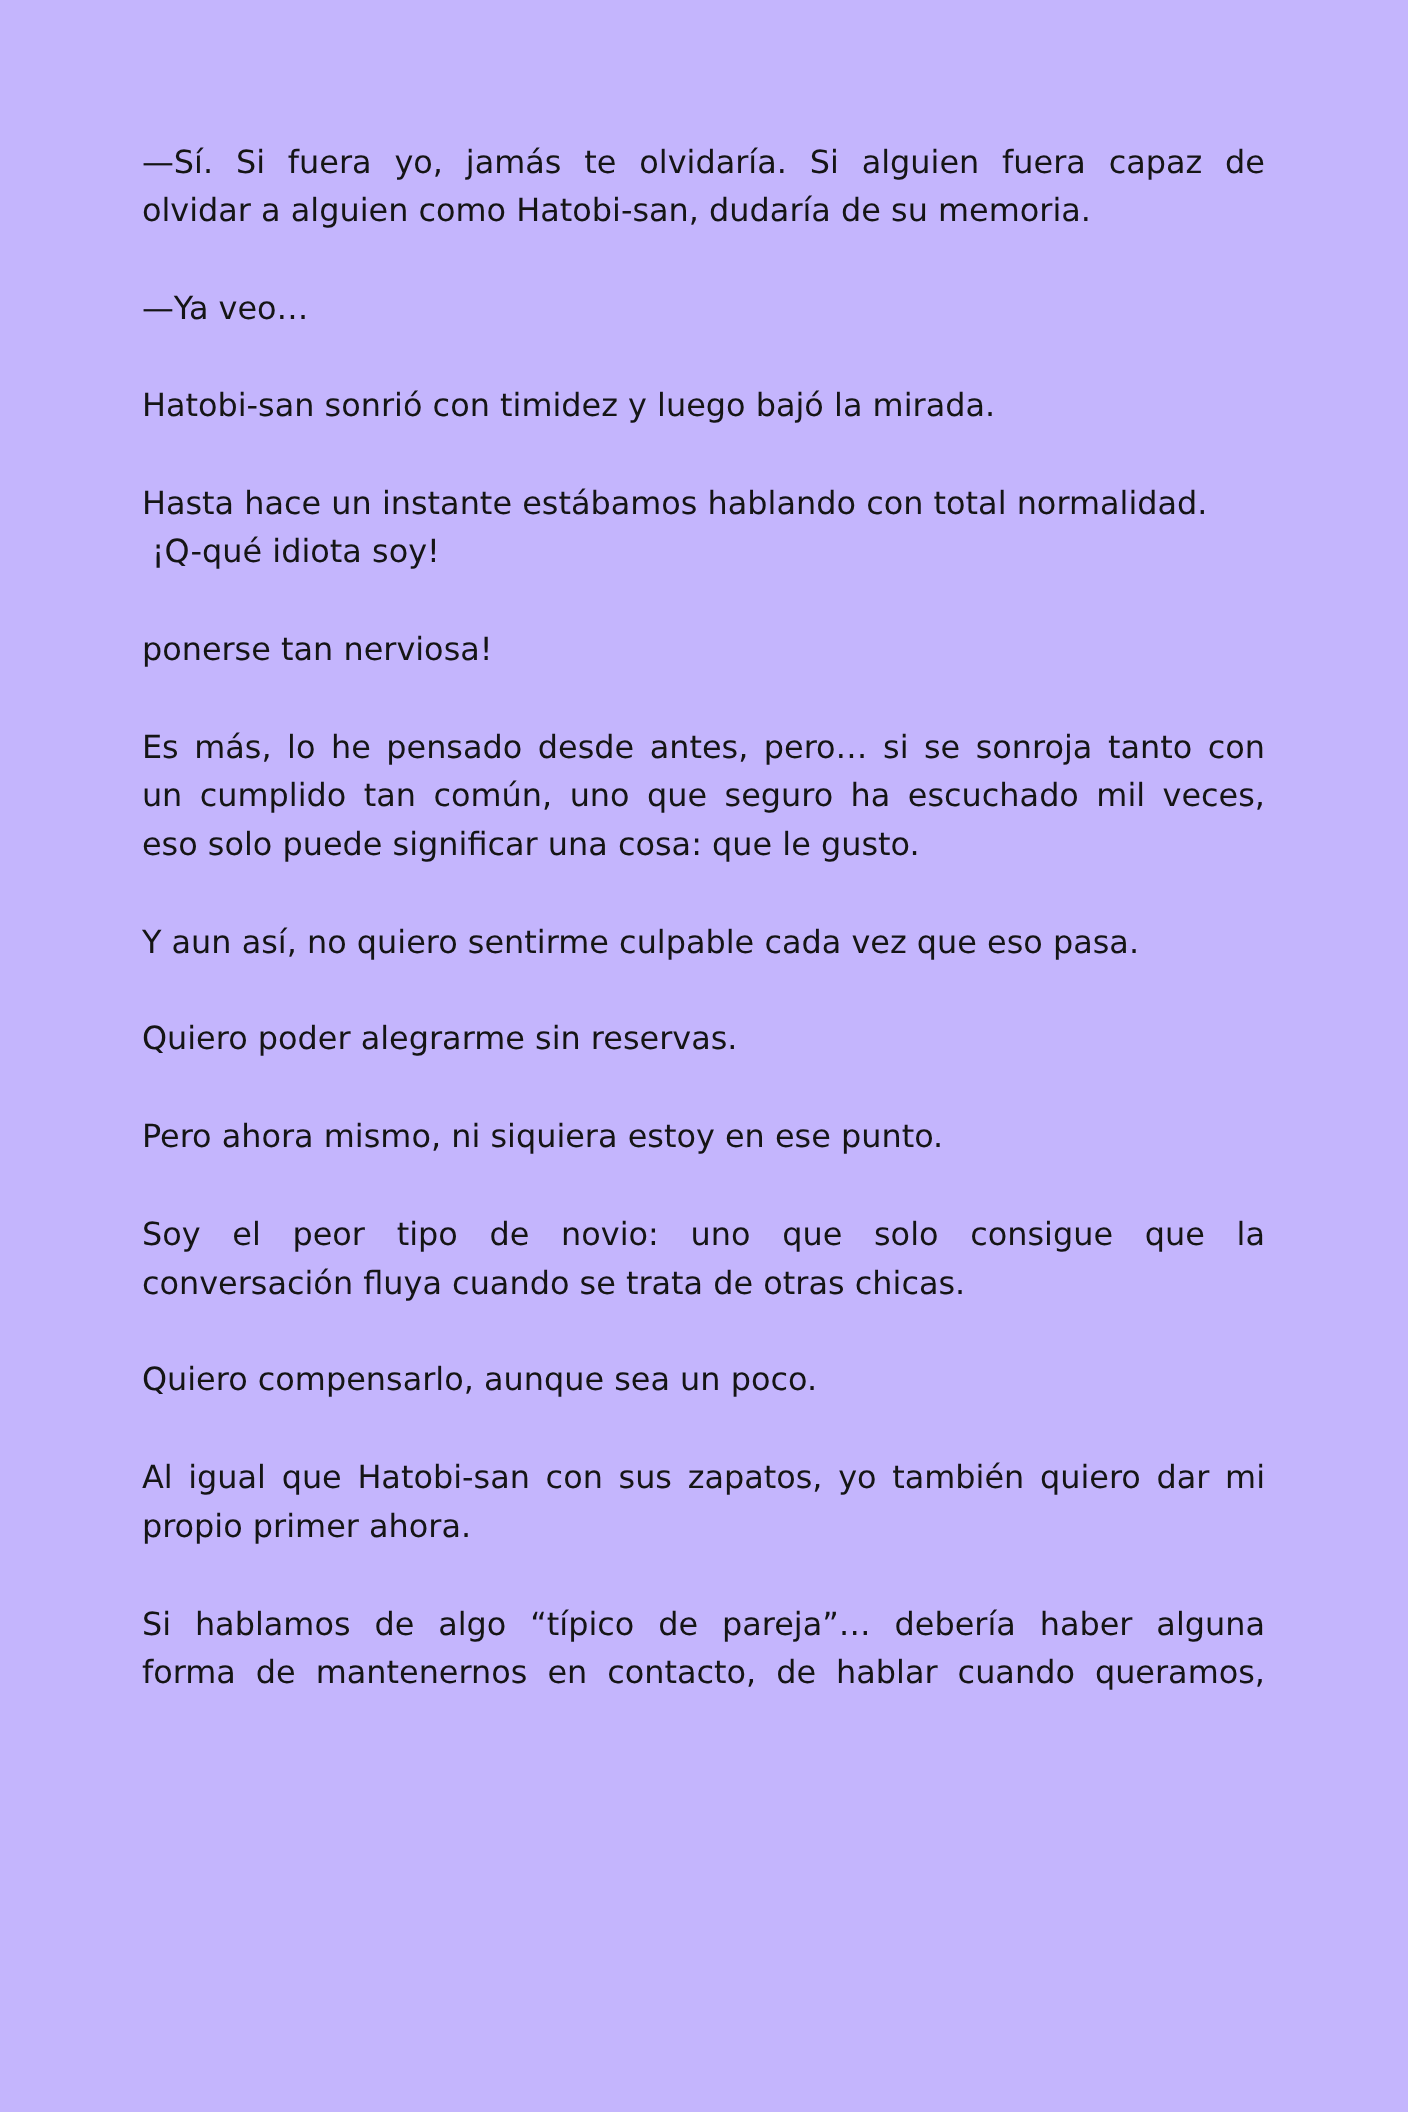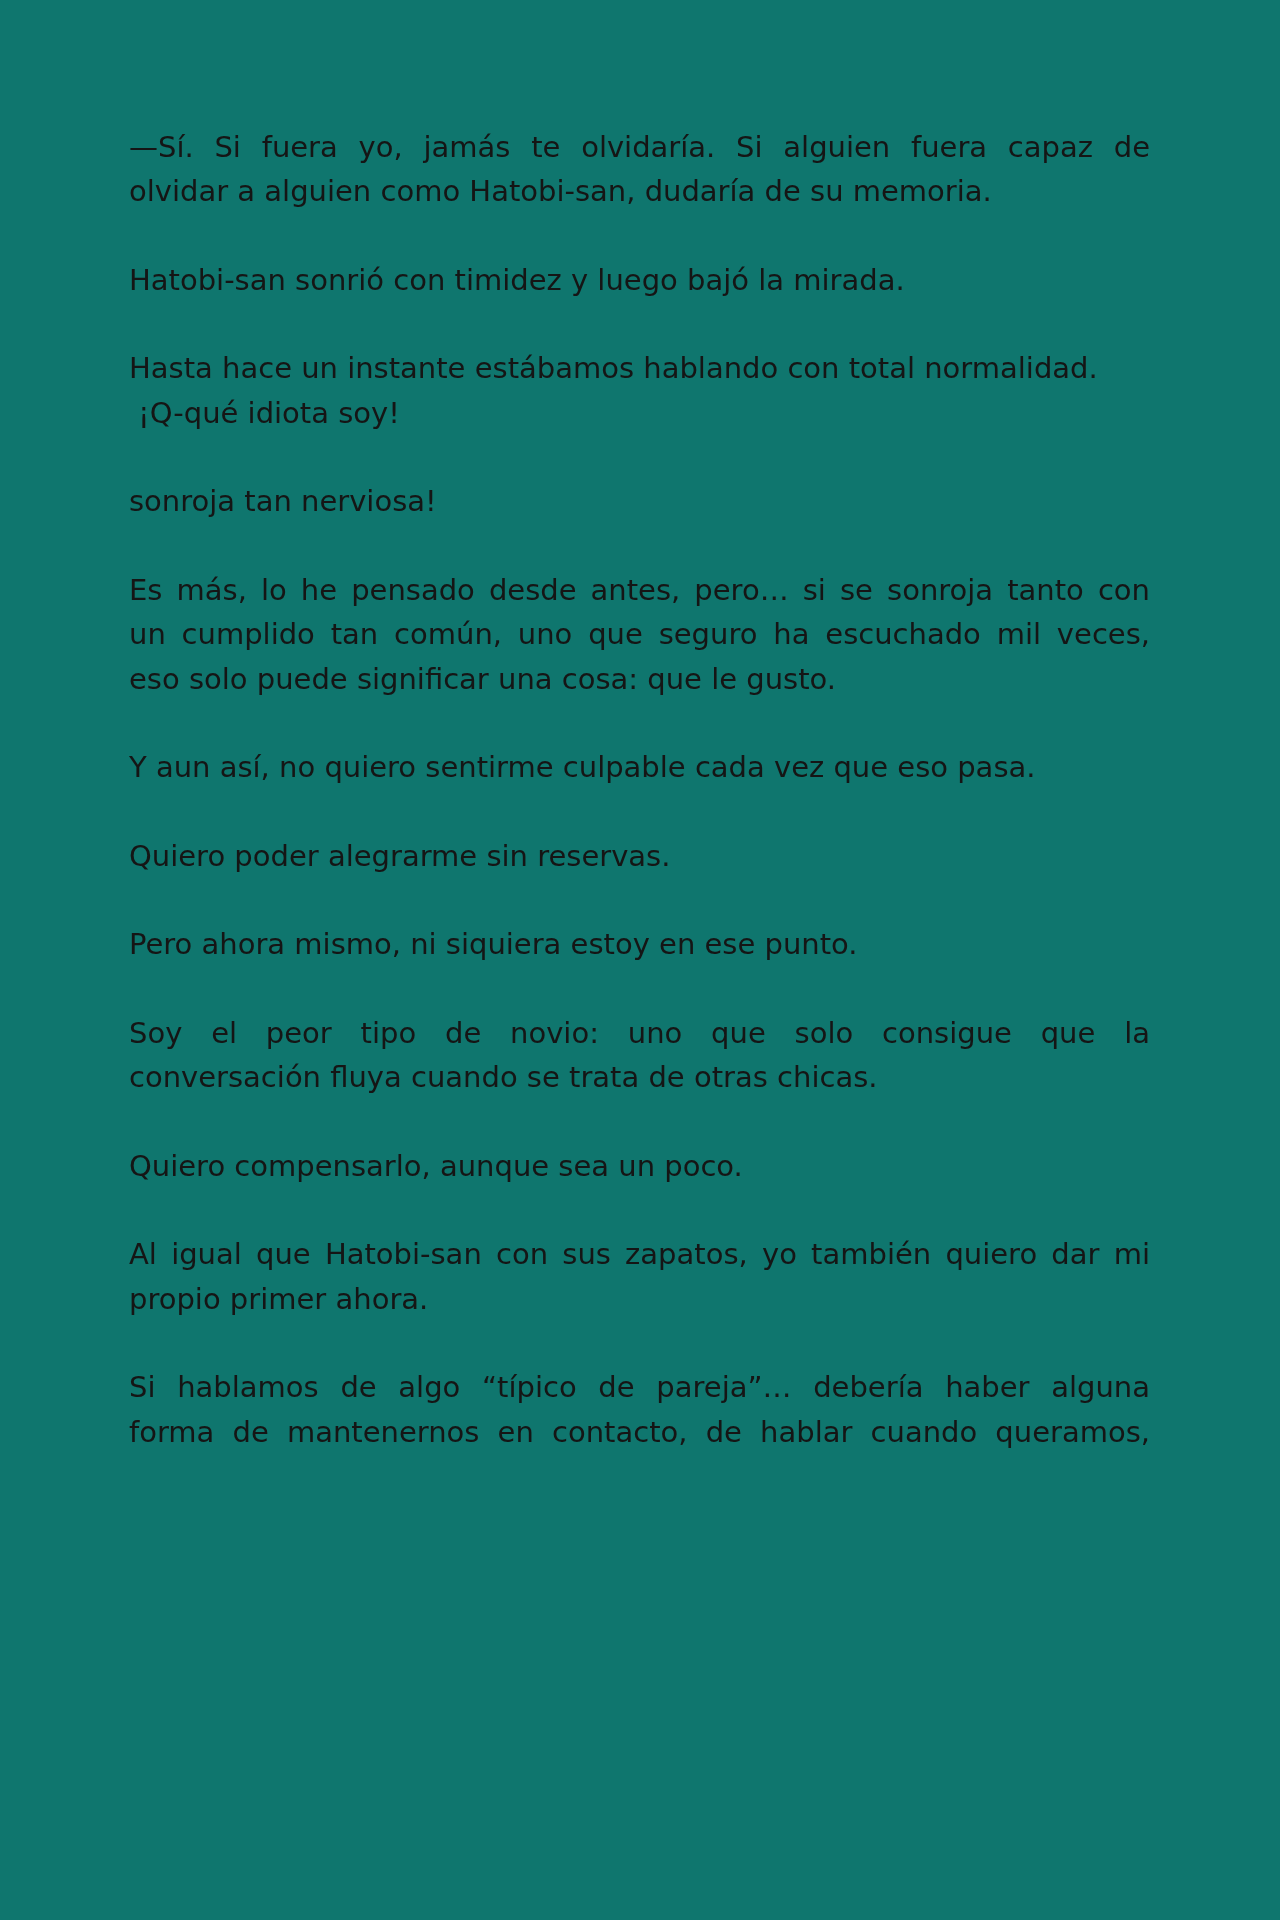--- a/index.html
+++ b/index.html
@@ -12,21 +12,21 @@
     height: 1920px;
     position: relative;
     overflow: hidden;
   }
   .page {
     position: absolute;
     left: 0;
     top: 0;
     width: 1280px;
     height: 1920px;
-    background: #0f766e;
+    background: #c4b5fd;
   }
   .text-body {
     position: absolute;
     left: 129px;
     top: 125px;
     width: 1021px;
     font-family: "DejaVu Sans", sans-serif;
     font-size: 29px;
     line-height: 44.3px;
     color: #151515;
@@ -61,32 +61,35 @@
 <body>
 
 <div class="page">
   <div class="text-body">
 
     <p class="para">
       <span class="line justify">—Sí. Si fuera yo, jamás te olvidaría. Si alguien fuera capaz de</span>
       <span class="line">olvidar a alguien como Hatobi-san, dudaría de su memoria.</span>
     </p>
 
+    <p class="para">
+      <span class="line">—Ya veo…</span>
+    </p>
 
     <p class="para">
       <span class="line">Hatobi-san sonrió con timidez y luego bajó la mirada.</span>
     </p>
 
     <p class="para">
       <span class="line">Hasta hace un instante estábamos hablando con total normalidad.</span>
       <span class="line indent">¡Q-qué idiota soy!</span>
     </p>
 
     <p class="para">
-      <span class="line">sonroja tan nerviosa!</span>
+      <span class="line">ponerse tan nerviosa!</span>
     </p>
 
     <p class="para">
       <span class="line justify">Es más, lo he pensado desde antes, pero… si se sonroja tanto con</span>
       <span class="line justify">un cumplido tan común, uno que seguro ha escuchado mil veces,</span>
       <span class="line">eso solo puede significar una cosa: que le gusto.</span>
     </p>
 
     <p class="para">
       <span class="line">Y aun así, no quiero sentirme culpable cada vez que eso pasa.</span>

